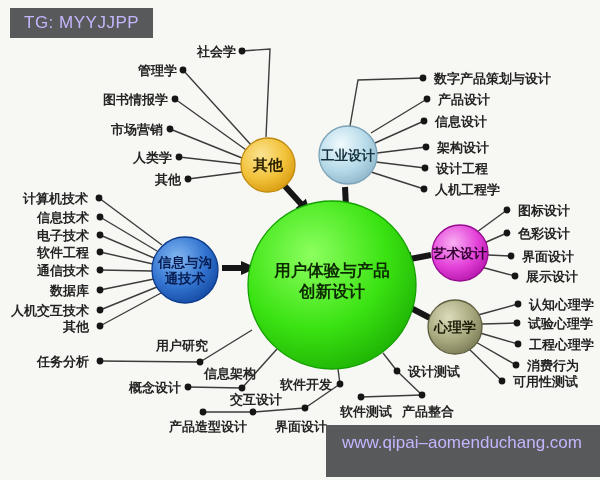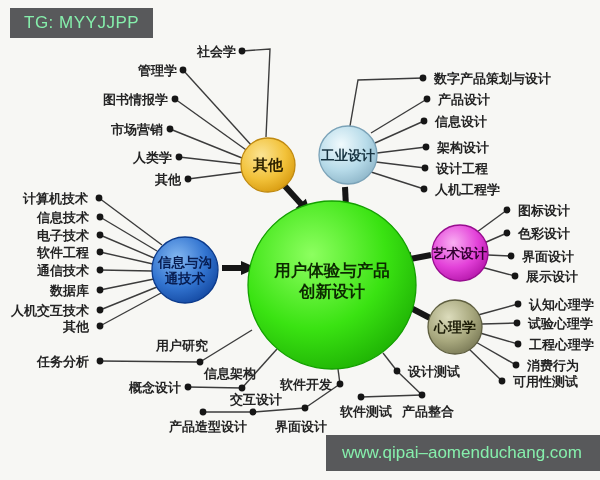--- a/index.html
+++ b/index.html
@@ -3,25 +3,25 @@
 <meta charset="utf-8">
 <style>
   html,body{margin:0;padding:0;background:#e9e9e9;}
   .stage{
     position:relative;width:600px;height:480px;background:#f7f7f4;
     font-family:"Liberation Sans",sans-serif;overflow:hidden;
   }
   .stage svg{position:absolute;left:0;top:0;}
   svg text{font-family:"Liberation Sans",sans-serif;}
   .badge{
-    position:absolute;background:#58595b;color:#86efac;
+    position:absolute;background:#58595b;color:#c4b5fd;
     font-family:"Liberation Sans",sans-serif;white-space:nowrap;
   }
   .badge.tl{left:10px;top:8px;height:30px;line-height:30px;padding:0 14px;font-size:17px;letter-spacing:.5px;}
-  .badge.br{right:0;bottom:9px;height:36px;line-height:36px;padding:0 18px 0 16px;font-size:17px;}
+  .badge.br{right:0;bottom:3px;height:52px;line-height:36px;padding:0 18px 0 16px;font-size:17px;}
 </style>
 </head>
 <body>
 
 <div class="stage">
   <svg id="mindmap" width="600" height="480" viewBox="0 0 600 480">
       <defs>
         <marker id="ah" markerUnits="userSpaceOnUse" markerWidth="20" markerHeight="20" refX="3" refY="10" orient="auto">
           <path d="M1,3 L17,10 L1,17 Z" fill="#161616"></path>
         </marker>

